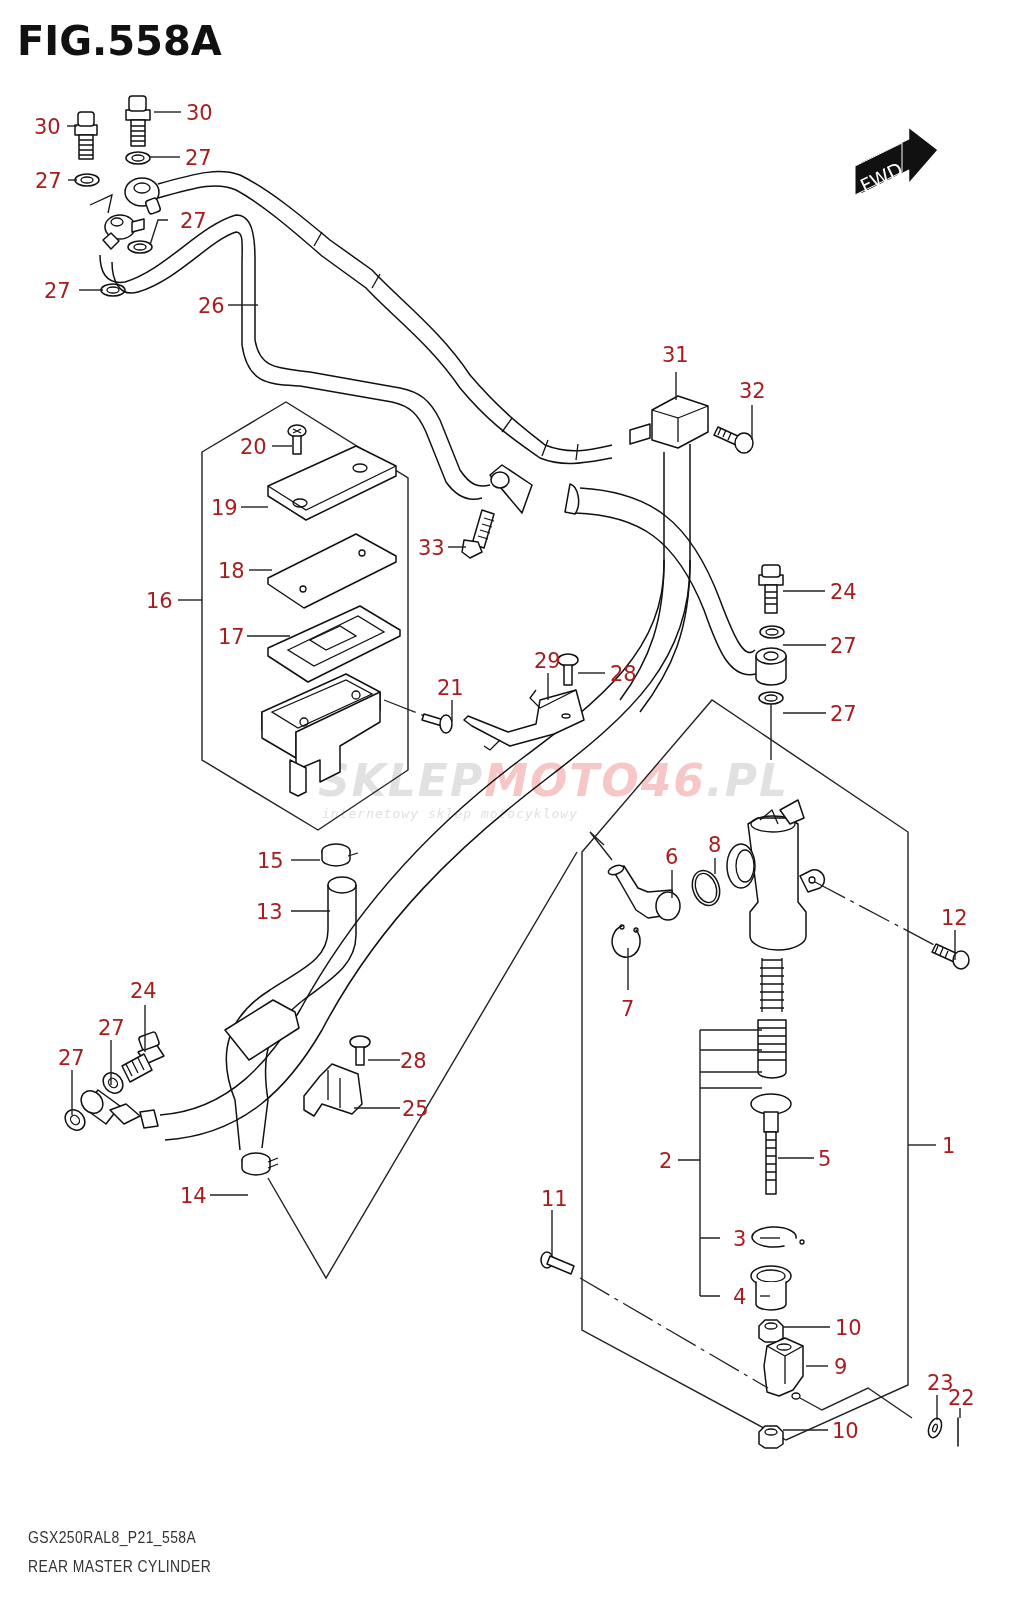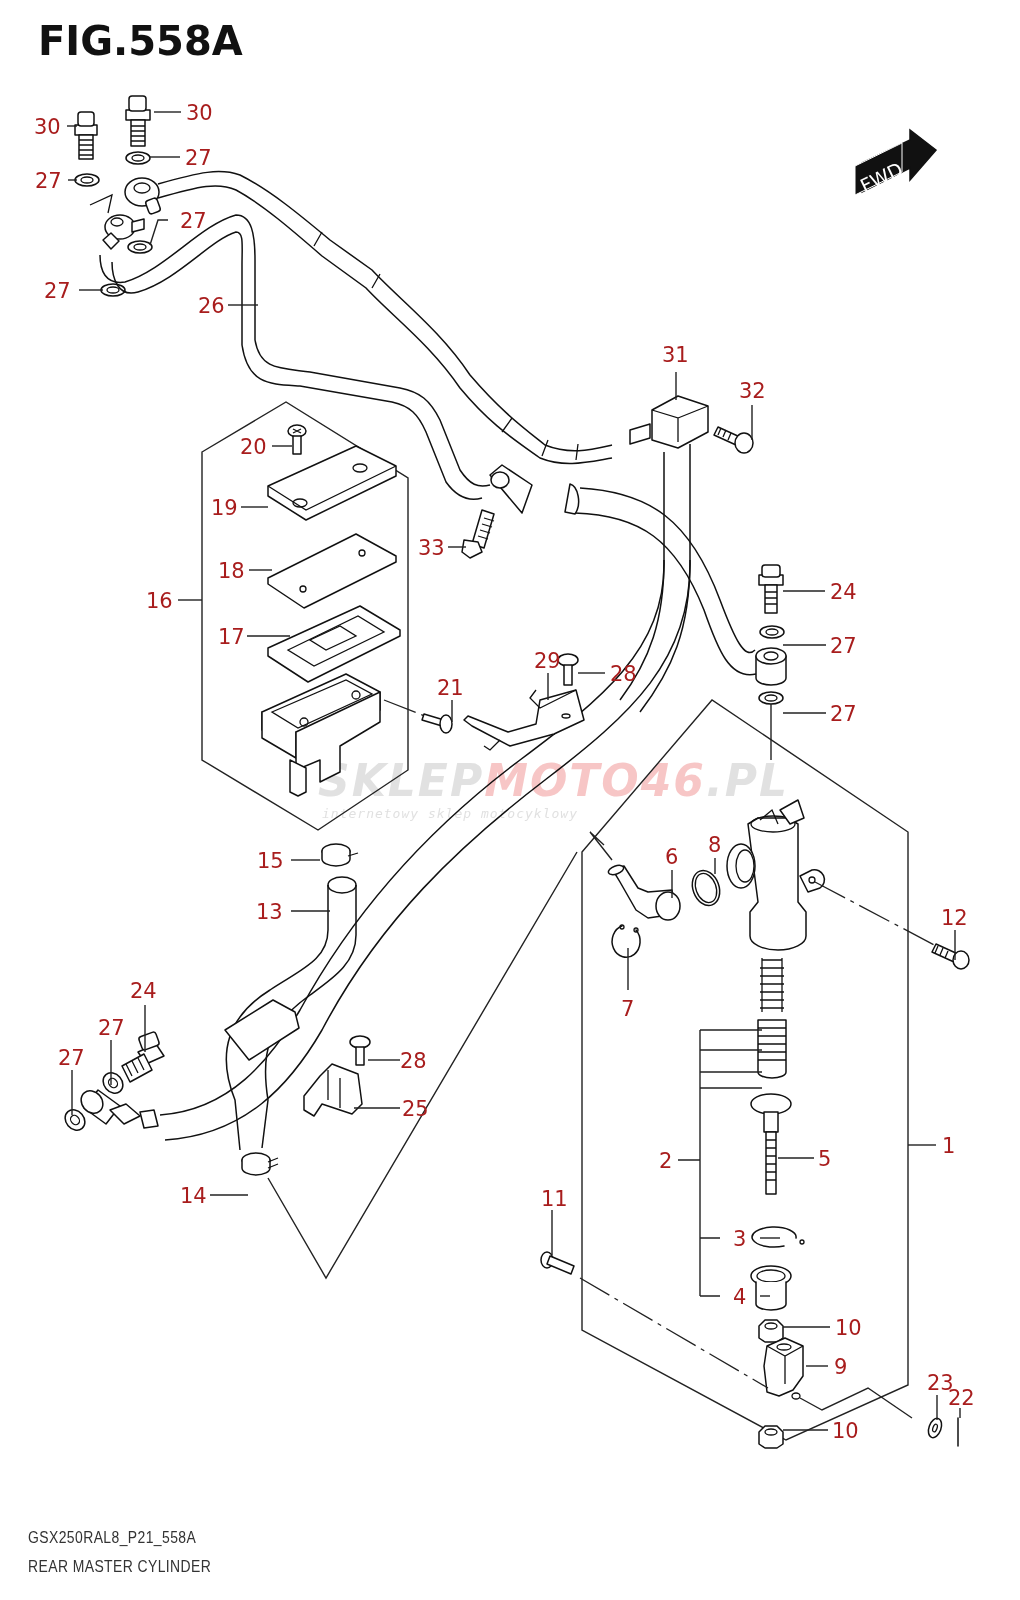--- a/index.html
+++ b/index.html
@@ -1,17 +1,17 @@
 <!DOCTYPE html>
 <html><head>
 <meta charset="utf-8">
 <style>
   html, body { margin: 0; padding: 0; background: #ffffff; }
   body { width: 1020px; height: 1600px; position: relative; overflow: hidden; font-family: "Liberation Sans", sans-serif; }
-  #fig-title { position: absolute; left: 38px; top: 18px; font-family: "DejaVu Sans", sans-serif; font-weight: bold; font-size: 40px; color: #111; letter-spacing: 0px; }
+  #fig-title { position: absolute; left: 17px; top: 18px; font-family: "DejaVu Sans", sans-serif; font-weight: bold; font-size: 40px; color: #111; letter-spacing: 0px; }
   #footer-code, #footer-name { position: absolute; left: 28px; font-family: "Liberation Sans", sans-serif; font-size: 17px; color: #333; transform: scaleX(0.82); transform-origin: left; letter-spacing: 0.5px; }
   #footer-code { top: 1528px; }
   #footer-name { top: 1557px; }
   svg#diagram { position: absolute; left: 0; top: 0; }
   .part { fill: #fff; stroke: #111; stroke-width: 1.5; stroke-linejoin: round; stroke-linecap: round; }
   .thin { fill: none; stroke: #111; stroke-width: 1.3; }
   .hose { fill: none; stroke: #111; stroke-width: 1.5; }
   .leader { fill: none; stroke: #222; stroke-width: 1.4; }
   .dash { fill: none; stroke: #222; stroke-width: 1.3; stroke-dasharray: 34 6 4 6; }
   .callout { font-family: "DejaVu Sans", sans-serif; font-size: 21px; fill: #a81d1d; }

